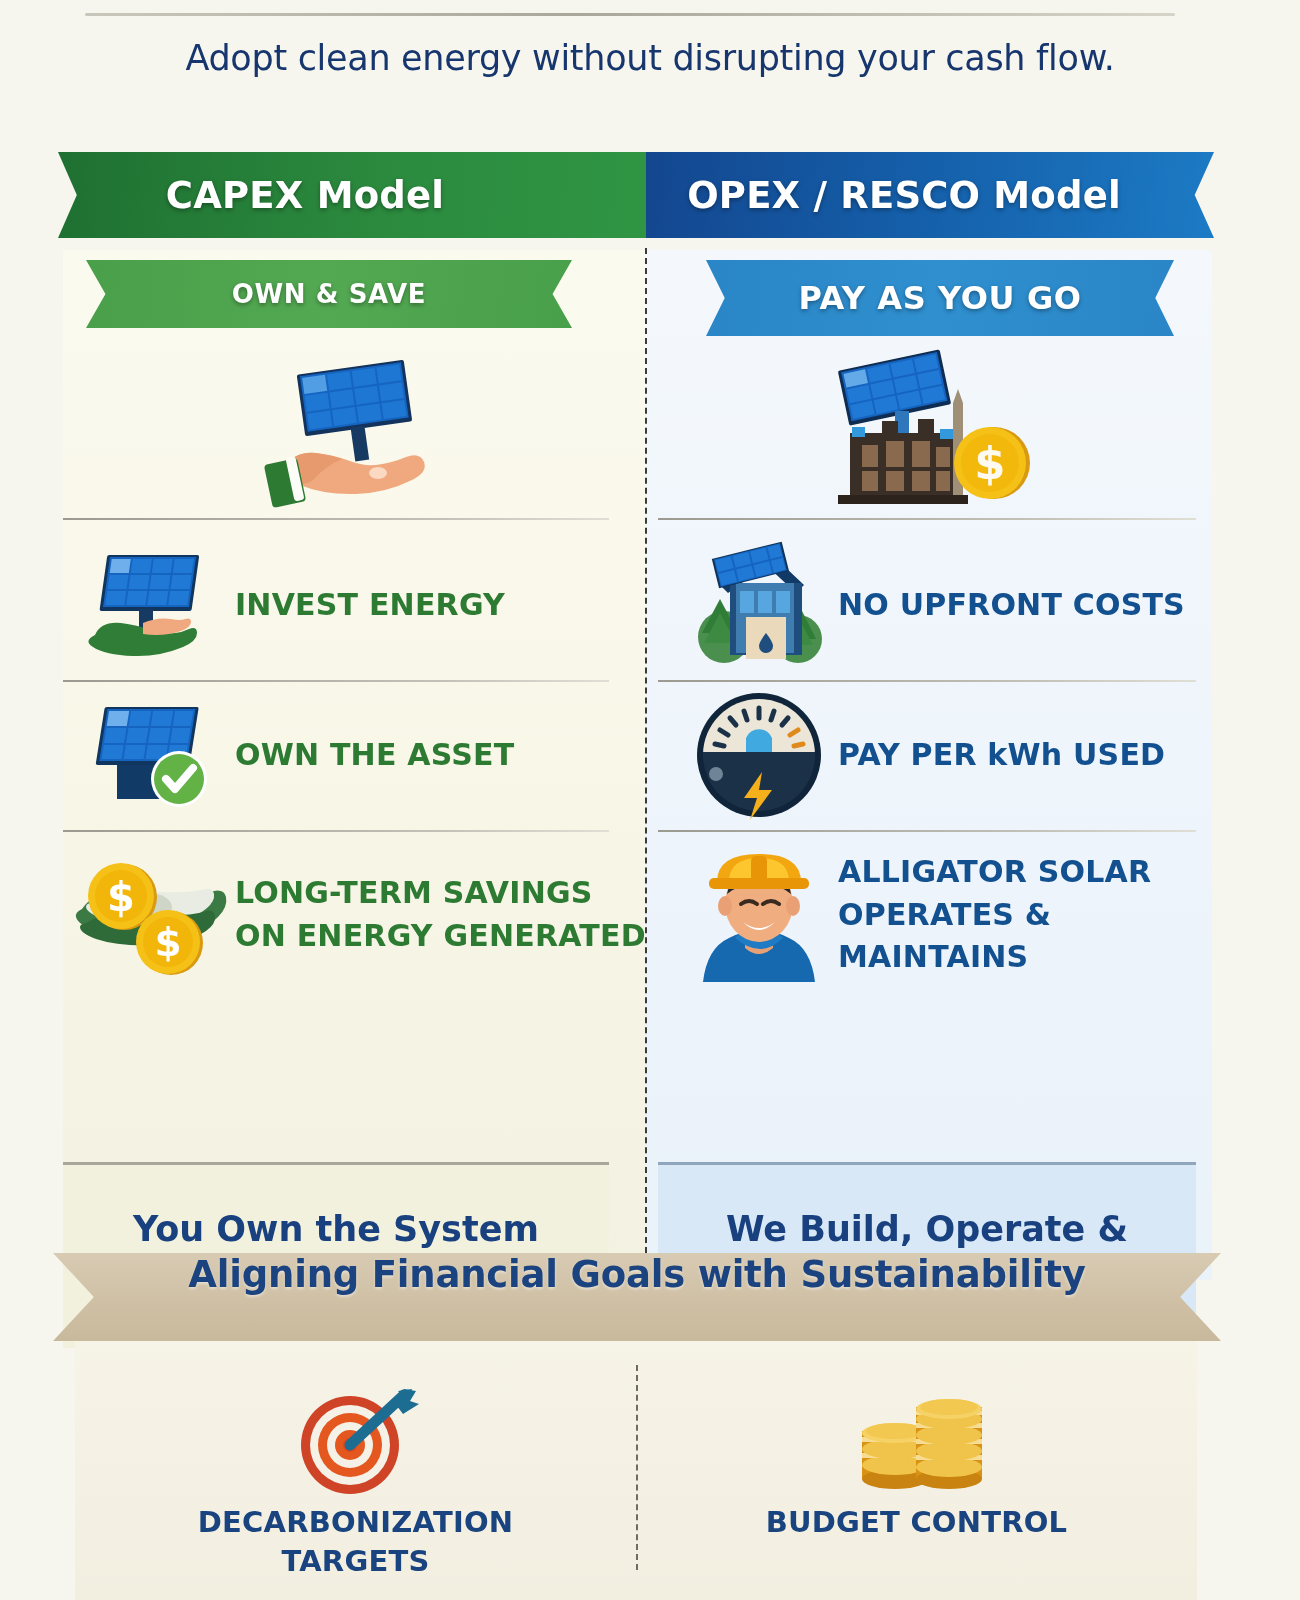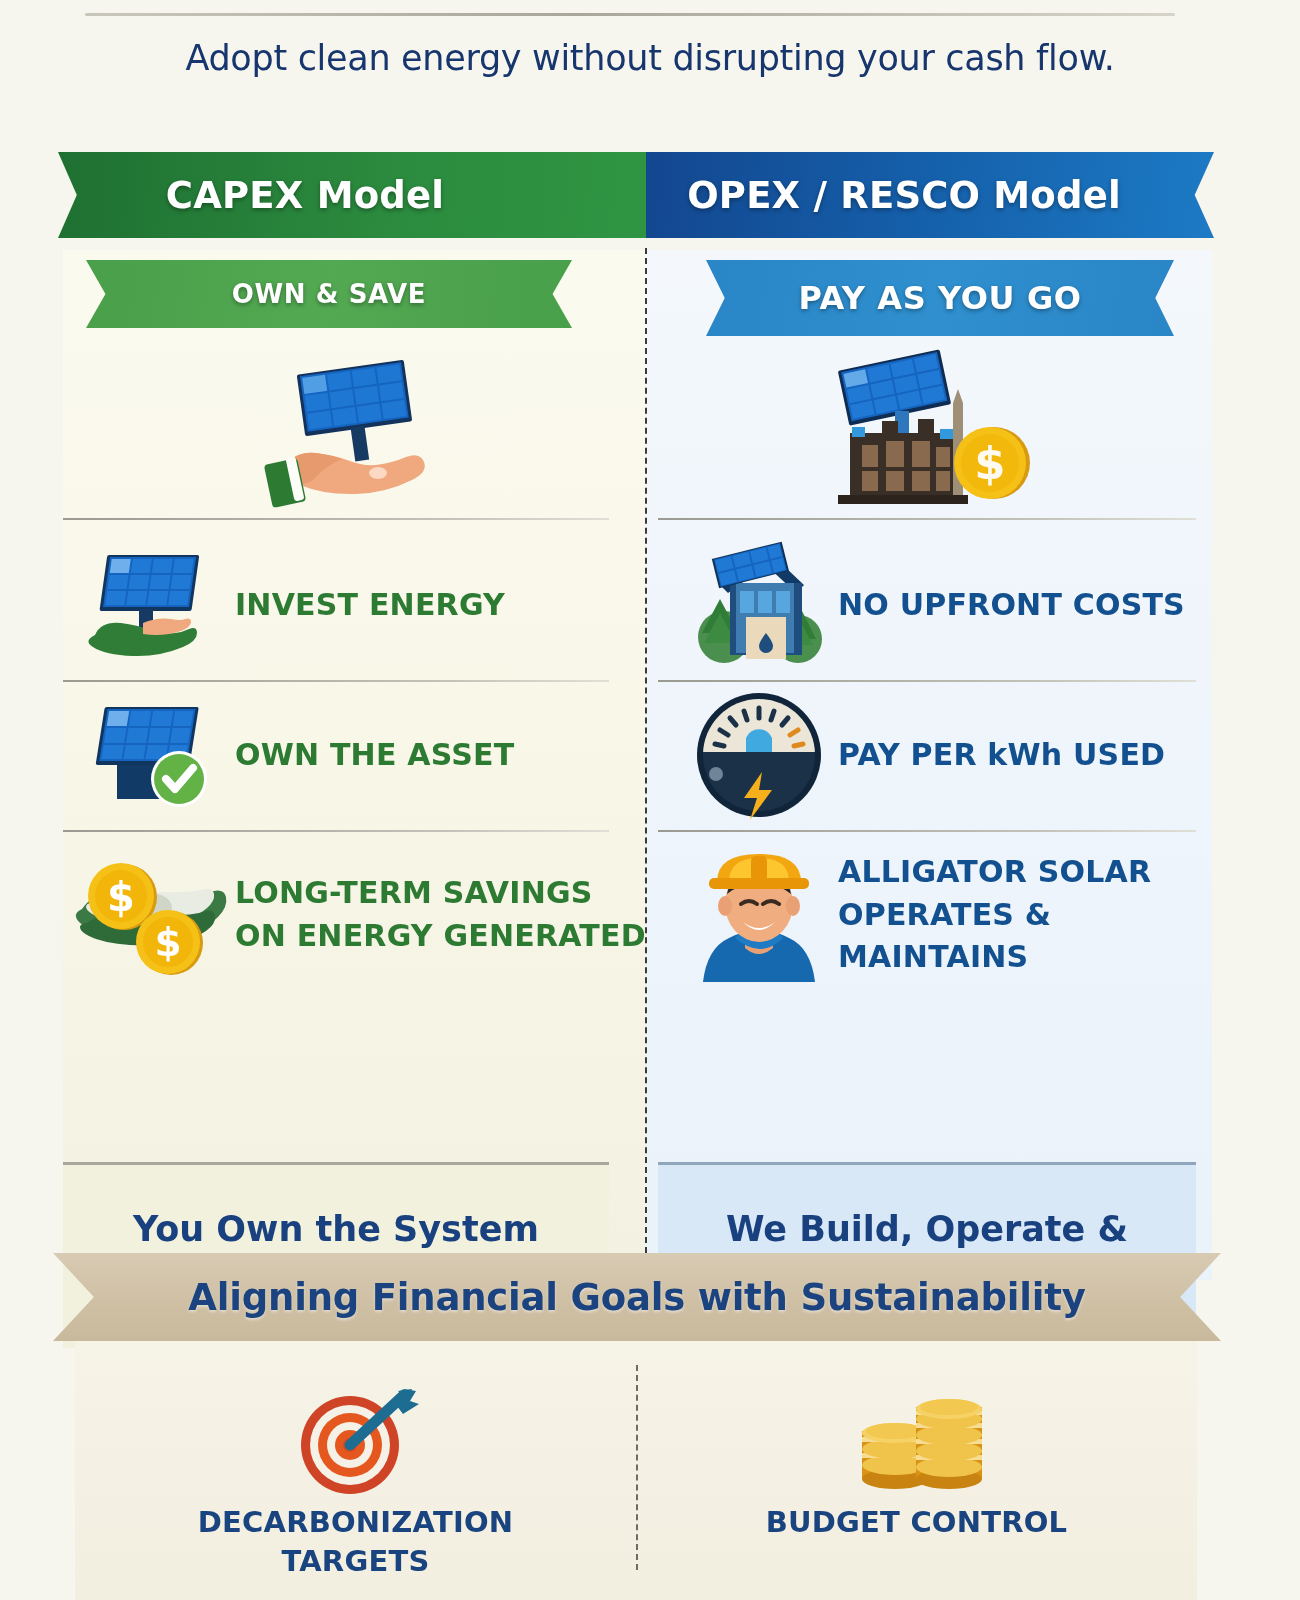--- a/index.html
+++ b/index.html
@@ -146,21 +146,21 @@
   .bottom { position: absolute; left: 0; top: 1245px; width: 1300px; height: 355px; }
 
   .bottom-panel {
     position: absolute; left: 75px; top: 94px; width: 1122px; height: 261px;
     background: linear-gradient(180deg,#f6f3e7 0%, #f2efe1 100%);
   }
   .bottom-banner {
     position: absolute; left: 53px; top: 8px; width: 1168px; height: 88px;
     background: linear-gradient(180deg,#d8cbb3 0%, #cfc0a5 55%, #c9b99c 100%);
     clip-path: polygon(0 0, 100% 0, 96.5% 50%, 100% 100%, 0 100%, 3.5% 50%);
-    display: flex; align-items: center; justify-content: center;
+    display: flex; justify-content: center;
   }
   .bottom-banner-title {
     font-family: "DejaVu Sans", sans-serif;
     font-weight: bold; font-size: 37px; color: #1b4380;
     text-shadow: 0 2px 3px rgba(255,255,255,.45);
     letter-spacing: -.2px;
   }
 
   .bottom-items {
     position: absolute; left: 75px; top: 112px; width: 1122px; height: 243px;

